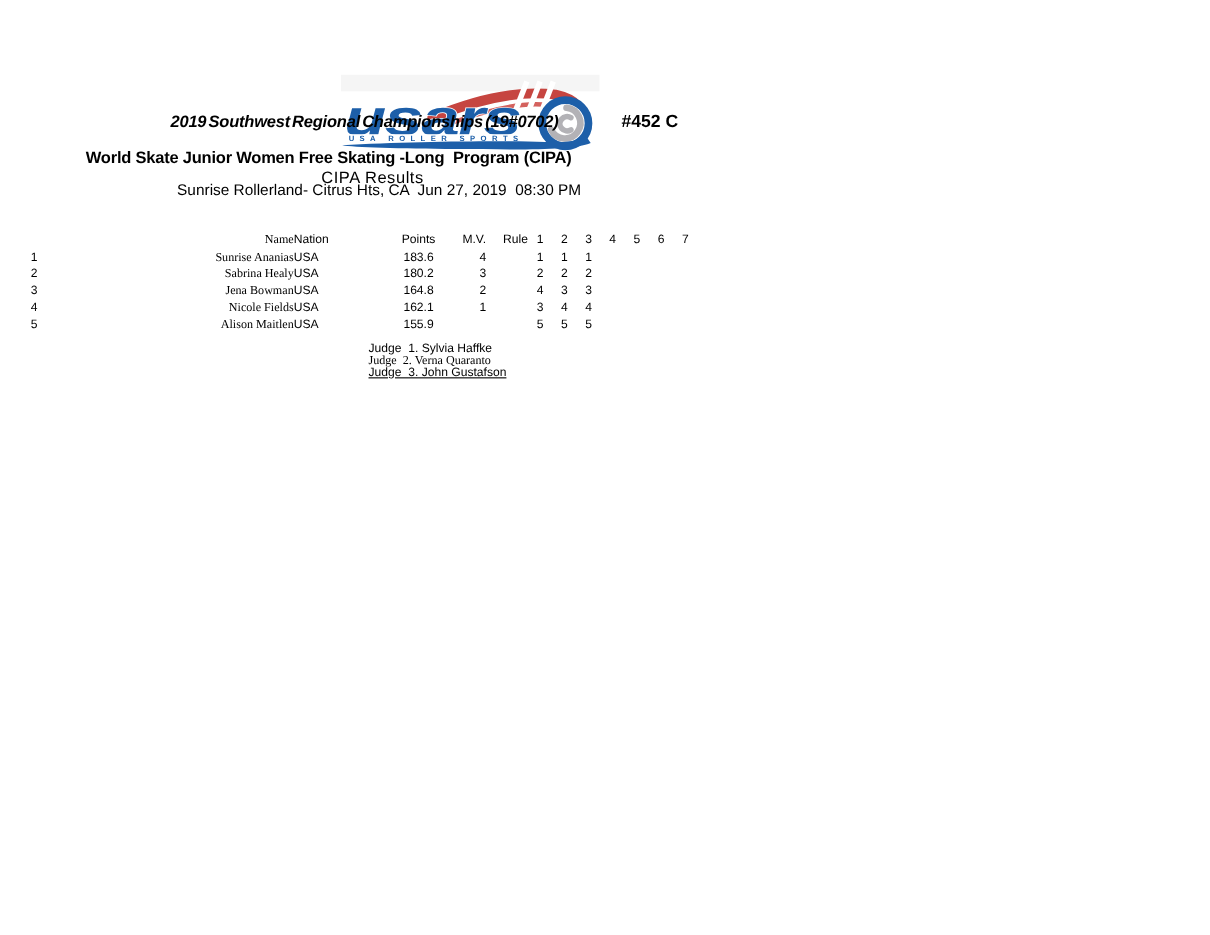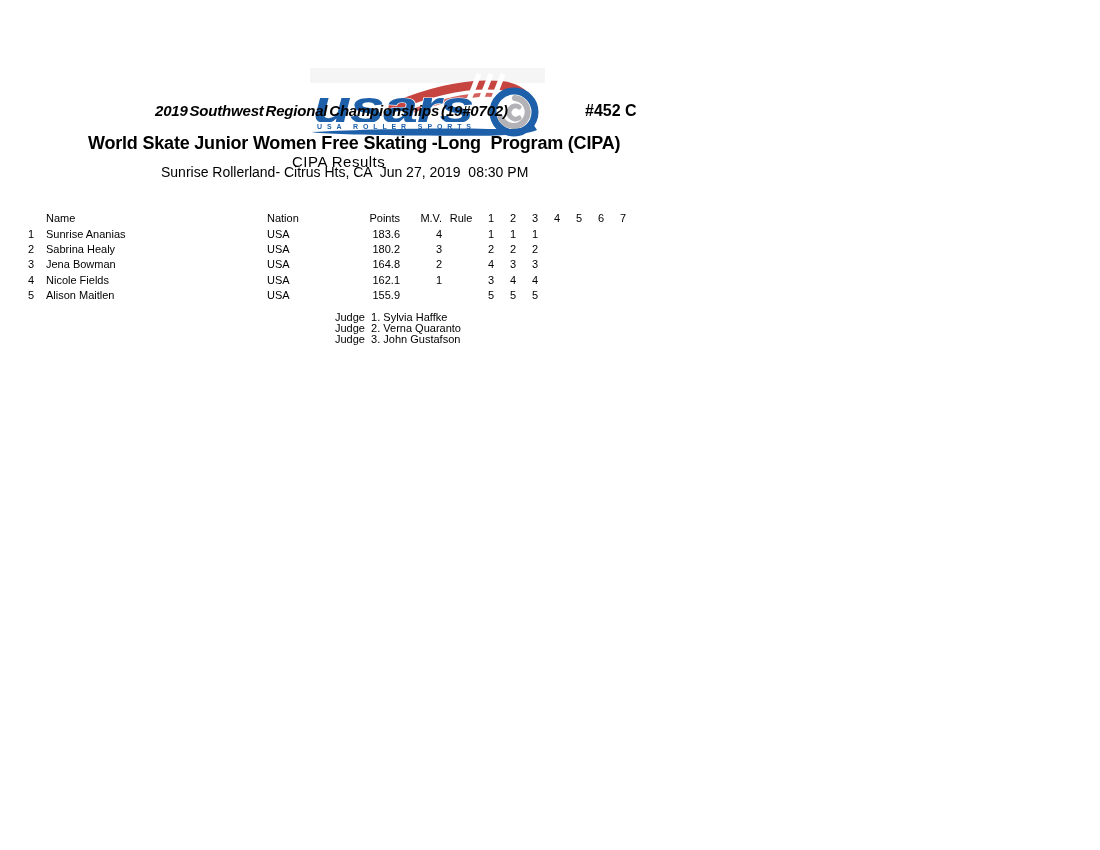--- a/index.html
+++ b/index.html
@@ -2,51 +2,51 @@
 <html><head>
 <meta charset="utf-8">
 <style>
   html,body{margin:0;padding:0;background:#ffffff;}
   body{width:1100px;height:850px;position:relative;overflow:hidden;
        font-family:"Liberation Sans",sans-serif;color:#000;}
   .abs{position:absolute;white-space:pre;}
 
   
   .title-main{left:155px;top:102px;font-size:15px;font-weight:bold;line-height:18px;word-spacing:-2px;letter-spacing:-0.2px;font-style:italic;}
-  .title-overlay{left:565px;top:102px;font-size:16px;font-weight:bold;line-height:18px;margin-left:20px;}
+  .title-overlay{left:565px;top:102px;font-size:16px;font-weight:bold;line-height:18px;}
   .venue-line{left:161px;top:119px;font-size:14px;line-height:16px;margin-top:45px;}
-  .event-title{left:88px;top:133px;font-size:18px;font-weight:bold;line-height:21px;letter-spacing:-0.2px;}
+  .event-title{left:78px;top:133px;font-size:15px;font-weight:bold;line-height:21px;letter-spacing:-0.2px;}
   .results-label{left:292px;top:153px;font-size:15px;line-height:18px;letter-spacing:0.5px;}
 
   
   .logo{left:309px;top:30px;width:236px;height:72px;}
   .logo svg{display:block;}
   .wordmark-text{font-family:"Liberation Sans",sans-serif;font-style:italic;font-weight:bold;
                  font-size:46px;letter-spacing:-1px;}
   .logo-sub-text{font-family:"Liberation Sans",sans-serif;font-weight:bold;font-size:7px;}
 
   
   table.results{position:absolute;left:20px;top:210px;border-collapse:collapse;table-layout:fixed;
                 font-size:11px;color:#000;}
   table.results th,table.results td{padding:0;font-weight:normal;white-space:nowrap;overflow:visible;
                 height:15.4px;line-height:15.4px;vertical-align:middle;}
   table.results thead th{height:16.6px;line-height:16.6px;}
   .c-place{text-align:right;}
-  .c-name{text-align:left;padding-left:12px !important;}
+  .c-name{text-align:right;padding-left:12px !important;font-family:Liberation Serif, serif;}
   .c-nation{text-align:left;}
-  .c-points{text-align:right;}
+  .c-points{text-align:center;}
   .c-mv{text-align:right;}
-  .c-rule{text-align:center;}
+  .c-rule{text-align:right;}
   .c-j{text-align:center;}
 
   
   .judge-line{left:335px;font-size:11px;line-height:11px;}
   .judge-line.j0{top:312px;}
-  .judge-line.j1{top:323px;}
-  .judge-line.j2{top:334px;}
+  .judge-line.j1{top:323px;font-family:Liberation Serif, serif;}
+  .judge-line.j2{top:334px;text-decoration:underline;}
 </style>
 </head>
 <body>
 
 <div class="abs logo">
   <svg width="236" height="72" viewBox="0 0 236 72">
 
     <rect x="1" y="2" width="236" height="15" fill="#f5f5f5"></rect>
 
     <path d="M84,41 Q148,14 196,20 Q210,23 216,30" fill="none" stroke-width="9" stroke-linecap="round" stroke="#c64540"></path>

